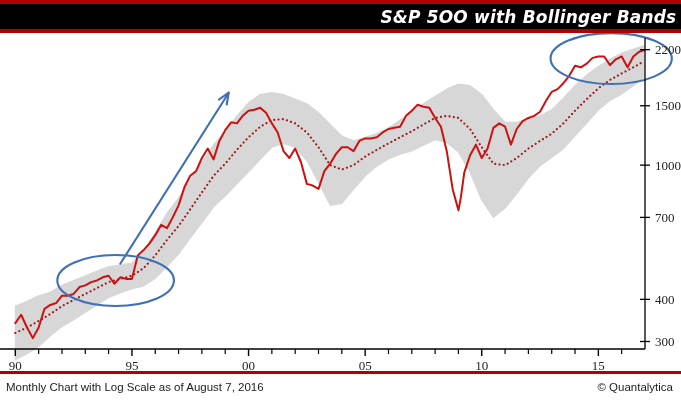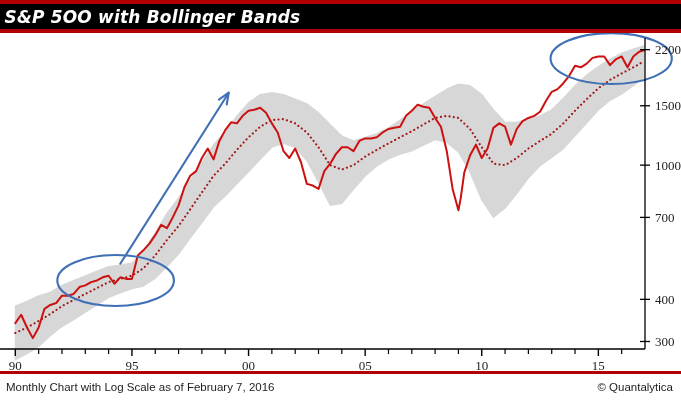--- a/index.html
+++ b/index.html
@@ -10,21 +10,21 @@
   }
   #app{position:relative;width:681px;height:400px;box-sizing:border-box;}
 
   
   .header-band{
     position:absolute;left:0;top:0;width:681px;height:33px;
     background:#000000;
     border-top:4px solid #b00000;
     border-bottom:4px solid #b00000;
     box-sizing:border-box;
-    display:flex;align-items:center;justify-content:flex-start;
+    display:flex;align-items:center;justify-content:flex-end;
   }
   .header-title{
     color:#ffffff;
     font-family:"DejaVu Sans", sans-serif;
     font-size:17.5px;
     font-weight:bold;
     font-style:italic;
     letter-spacing:0.2px;
     white-space:nowrap;
     transform:scaleX(0.97);
@@ -139,17 +139,17 @@
           <text x="248.54" y="337.00" class="tick-label xtick-label">00</text>
           <text x="365.15" y="337.00" class="tick-label xtick-label">05</text>
           <text x="481.75" y="337.00" class="tick-label xtick-label">10</text>
           <text x="598.36" y="337.00" class="tick-label xtick-label">15</text>
         </g>
     </svg>
   </div>
 
   <div class="footer-rule"></div>
   <div class="footer">
-    <span class="footer-text">Monthly Chart with Log Scale as of February 7, 2016</span>
+    <span class="footer-text">Monthly Chart with Log Scale as of August 7, 2016</span>
     <span class="footer-text">© Quantalytica</span>
   </div>
 
 </div>
 
 </body></html>

